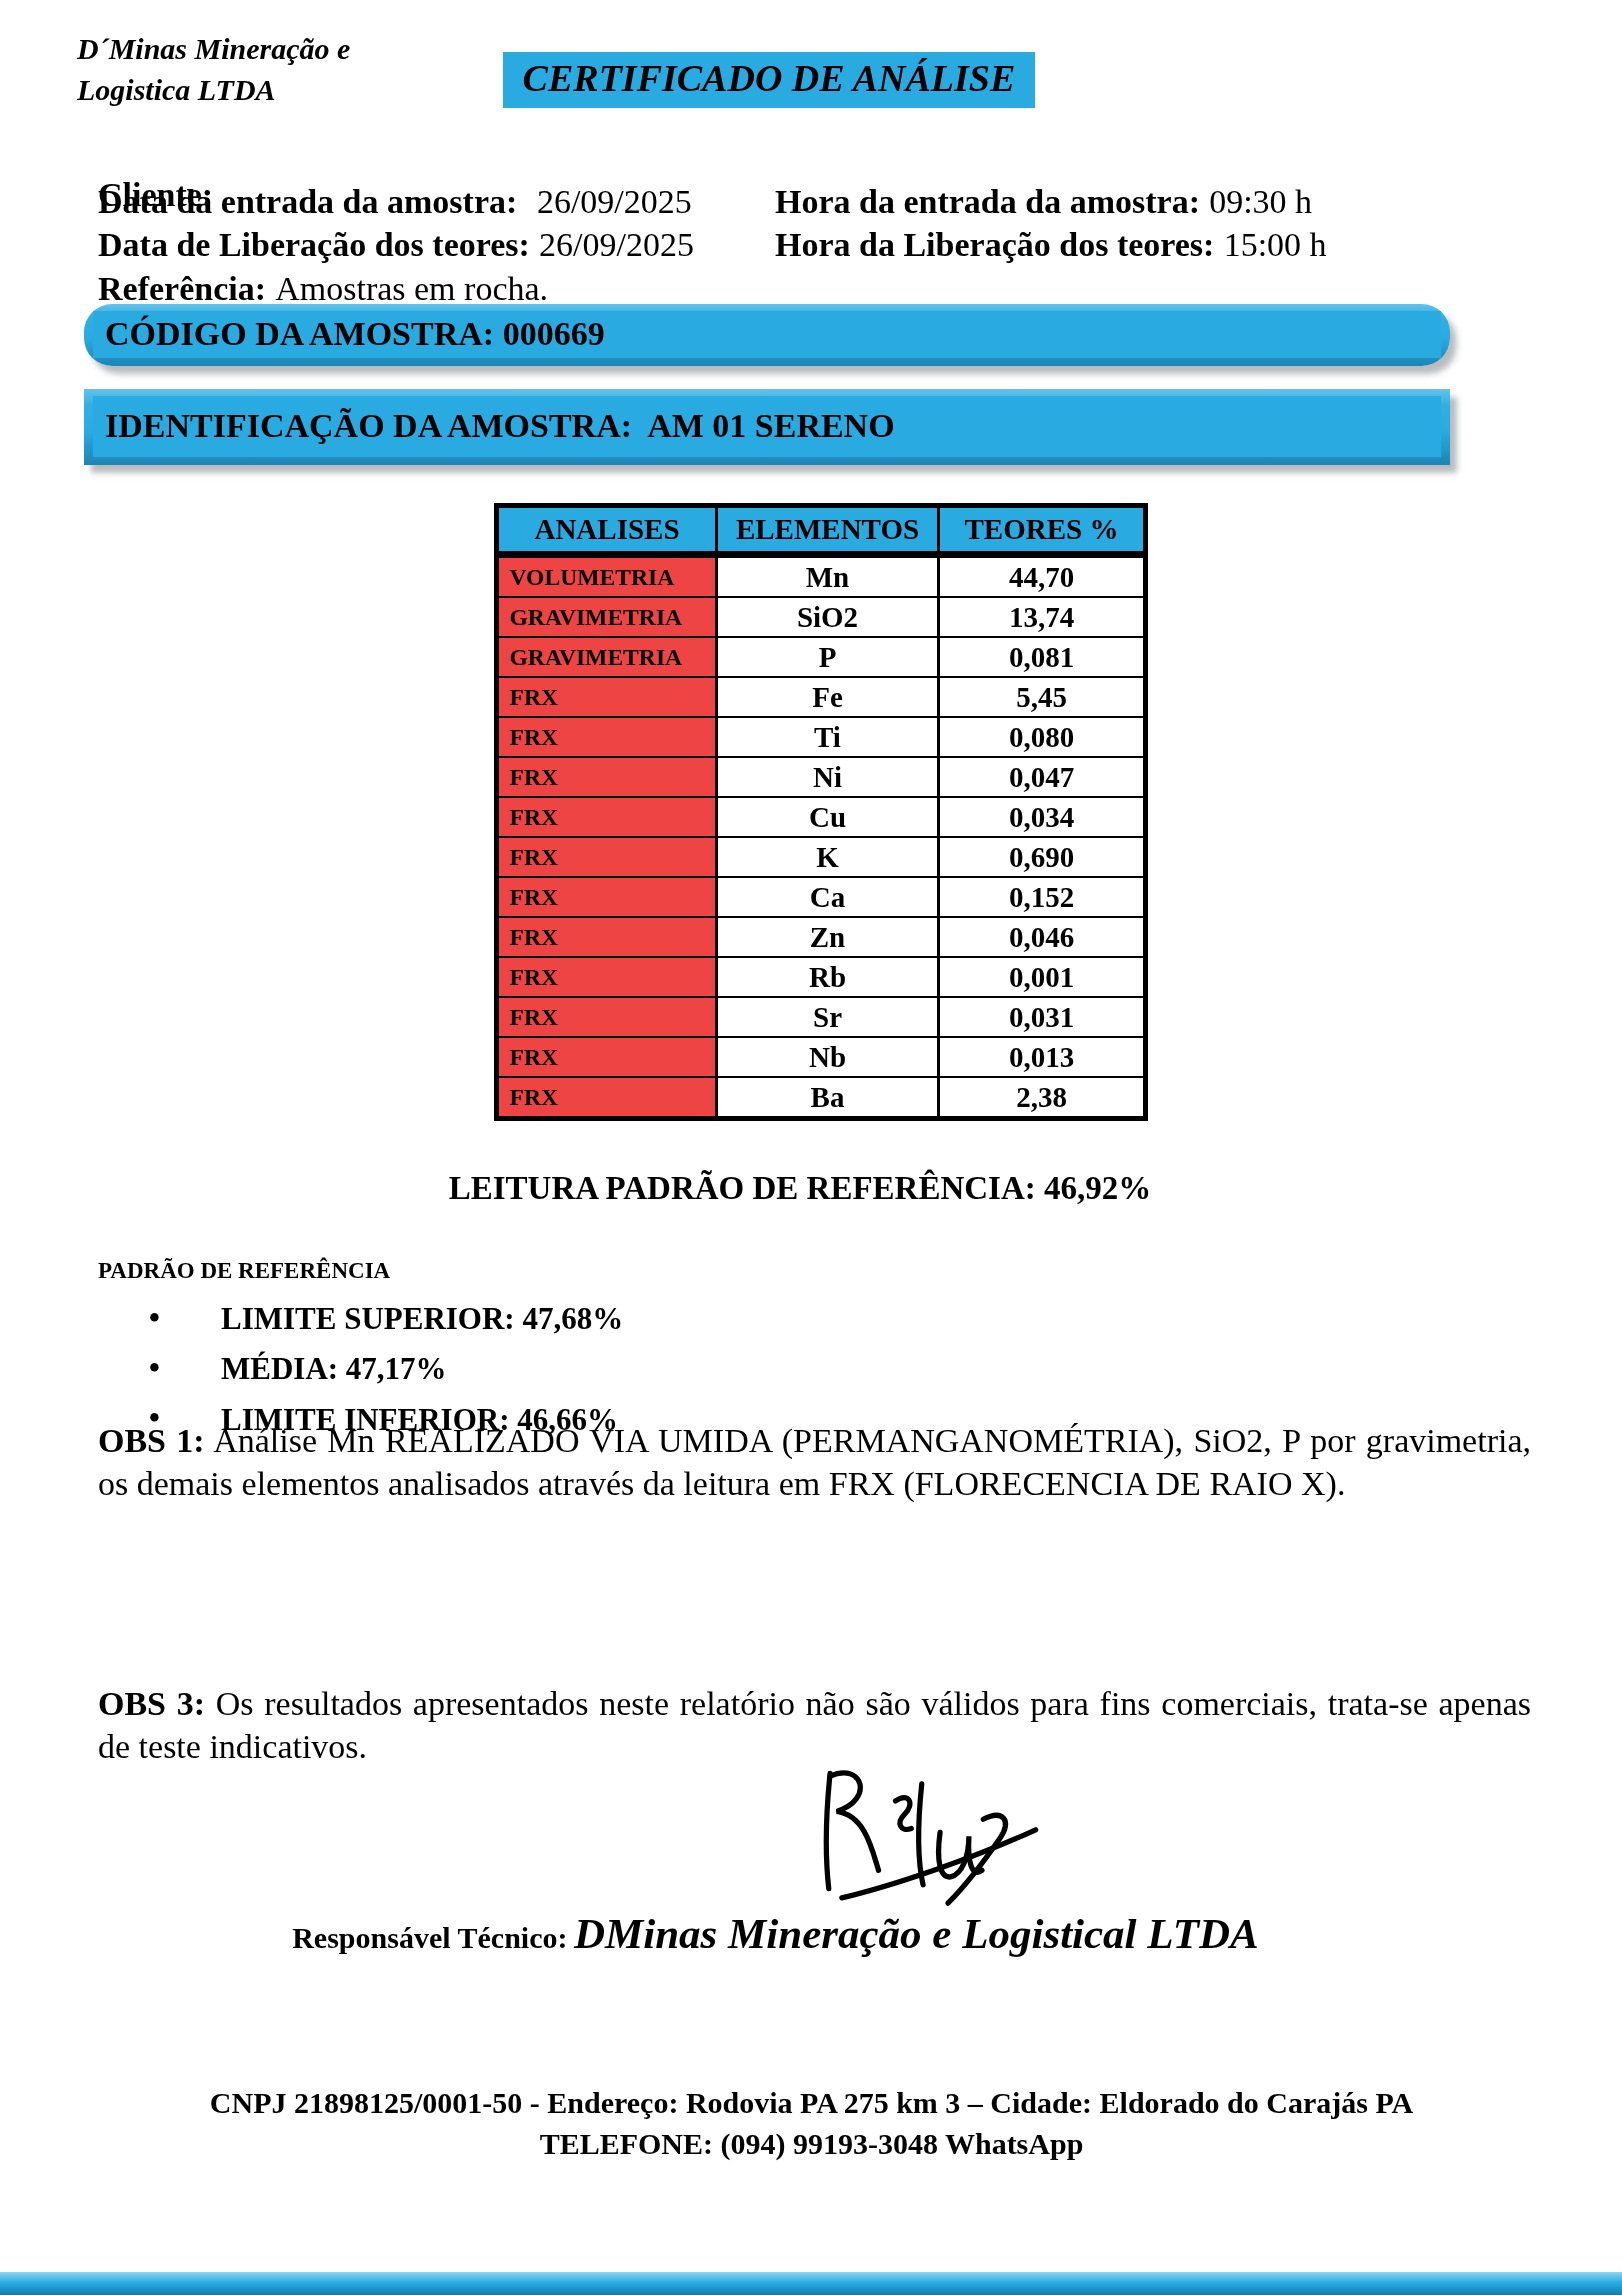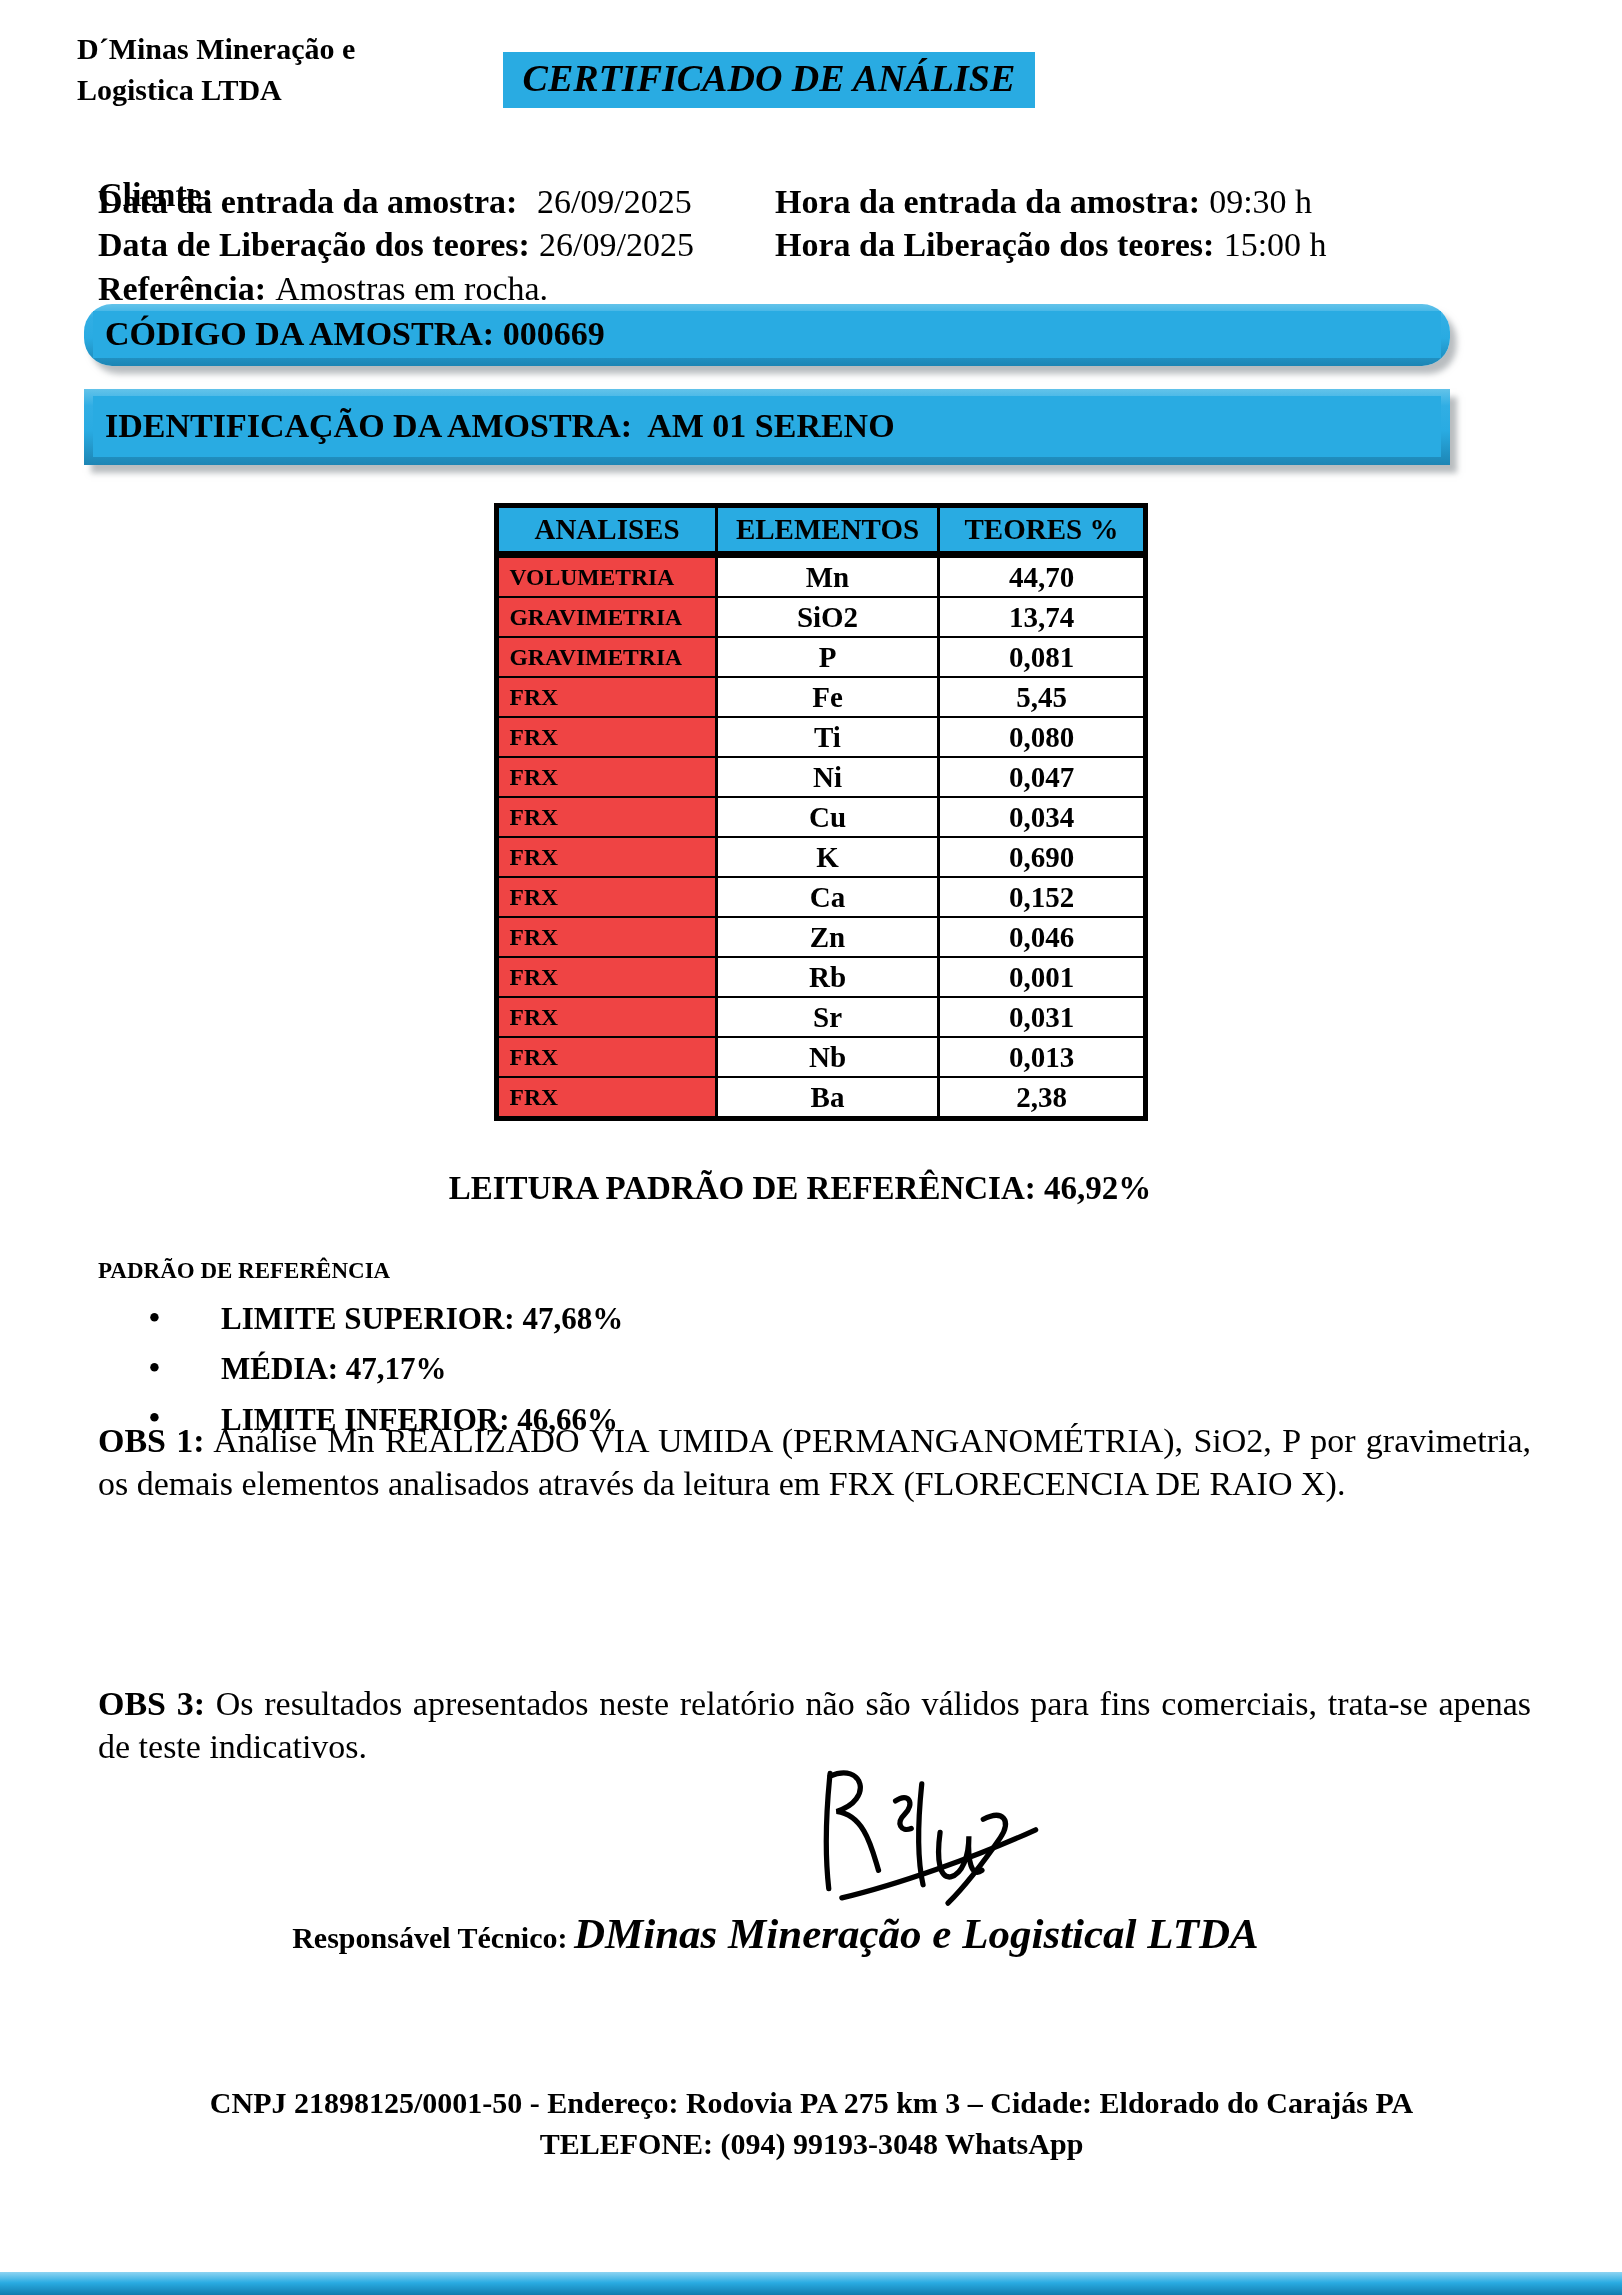--- a/index.html
+++ b/index.html
@@ -7,21 +7,21 @@
     position:relative;
     width:1623px;height:2295px;
     background:#ffffff;
     font-family:"Liberation Serif", serif;
     color:#000;
     overflow:hidden;
   }
   
   .logo{
     position:absolute;left:77px;top:29px;
-    font-size:30px;font-weight:bold;
+    font-size:30px;font-weight:bold;font-style:italic;
     line-height:1.35;white-space:nowrap;
   }
   .title-highlight{
     position:absolute;left:503px;top:52px;
     background:#29ABE2;
     padding:3.9px 19.6px 7.9px 19.6px;
     font-size:38px;font-weight:bold;font-style:italic;
     white-space:nowrap;
   }
   

